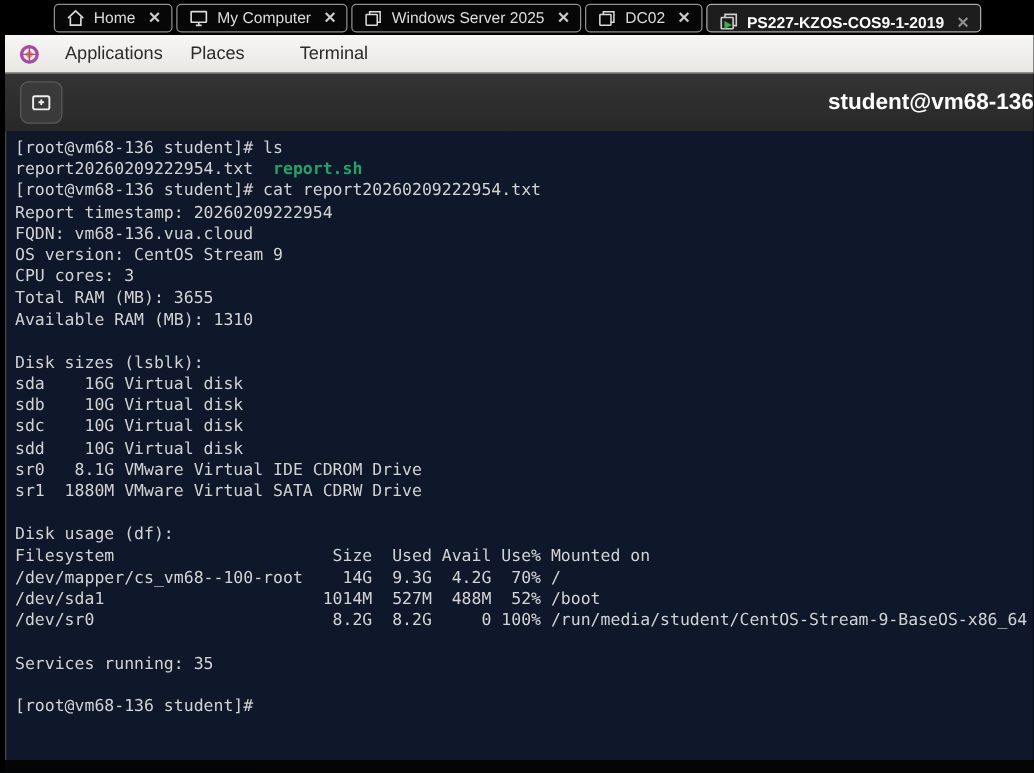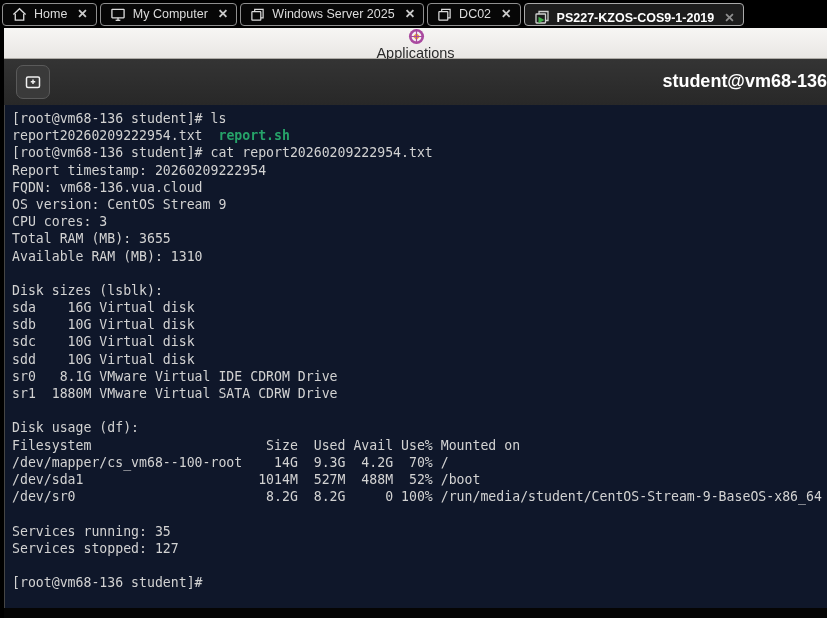--- a/index.html
+++ b/index.html
@@ -8,21 +8,21 @@
     width: 827px; height: 618px;
     background: #000;
     font-family: "Liberation Sans", sans-serif;
     overflow: hidden;
   }
 
   
   .tab-bar {
     height: 28px; background: #000;
     display: flex; align-items: center;
-    padding-left: 2px; gap: 3px;
+    padding-left: 2px; gap: 3px; margin-left: 41px;
   }
   .tab {
     display: flex; align-items: center;
     height: 23px; padding: 0 8px 0 9px;
     border: 1px solid #8f8f8f; border-radius: 4px;
     background: #070707; color: #dcdcdc;
     font-size: 12.5px; white-space: nowrap; cursor: pointer;
   }
   .tab.active { background: #1d1d1d; border-color: #aaa; color: #fff; font-weight: bold; align-items: flex-end; }
   .tab-icon { display: flex; align-items: center; margin-right: 7px; }
@@ -34,21 +34,21 @@
 
   
   .vm-area { padding-left: 4px; background: #000; }
 
   
   .menu-bar {
     height: 31px;
     background: linear-gradient(#f7f6f4, #e9e7e4);
     border-bottom: 1px solid #aeaba6;
     display: flex; align-items: center;
-    color: #2b2b2b; font-size: 14.5px; flex-direction: column;
+    color: #2b2b2b; font-size: 14.5px;
   }
   .distro { display: flex; align-items: center; margin: 0 9px 0 11px; }
   .menu-item { padding: 0 11px; cursor: pointer; }
   .menu-item.app-menu { margin-left: 22px; }
 
   
   .headerbar {
     height: 46px;
     background: linear-gradient(#343434, #282828);
     position: relative;
@@ -194,21 +194,20 @@
         <div class="term-line"><span>sr0   8.1G VMware Virtual IDE CDROM Drive</span></div>
         <div class="term-line"><span>sr1  1880M VMware Virtual SATA CDRW Drive</span></div>
         <div class="term-line"><span></span></div>
         <div class="term-line"><span>Disk usage (df):</span></div>
         <div class="term-line"><span>Filesystem                      Size  Used Avail Use% Mounted on</span></div>
         <div class="term-line"><span>/dev/mapper/cs_vm68--100-root    14G  9.3G  4.2G  70% /</span></div>
         <div class="term-line"><span>/dev/sda1                      1014M  527M  488M  52% /boot</span></div>
         <div class="term-line"><span>/dev/sr0                        8.2G  8.2G     0 100% /run/media/student/CentOS-Stream-9-BaseOS-x86_64</span></div>
         <div class="term-line"><span></span></div>
         <div class="term-line"><span>Services running: 35</span></div>
-        <div class="term-line"><span>Services stopped: 127</span></div>
         <div class="term-line"><span></span></div>
         <div class="term-line"><span>[root@vm68-136 student]# </span></div>
       </div>
 
     <div class="bottom-strip"></div>
 
   </div>
 </div>
 
 </body></html>

